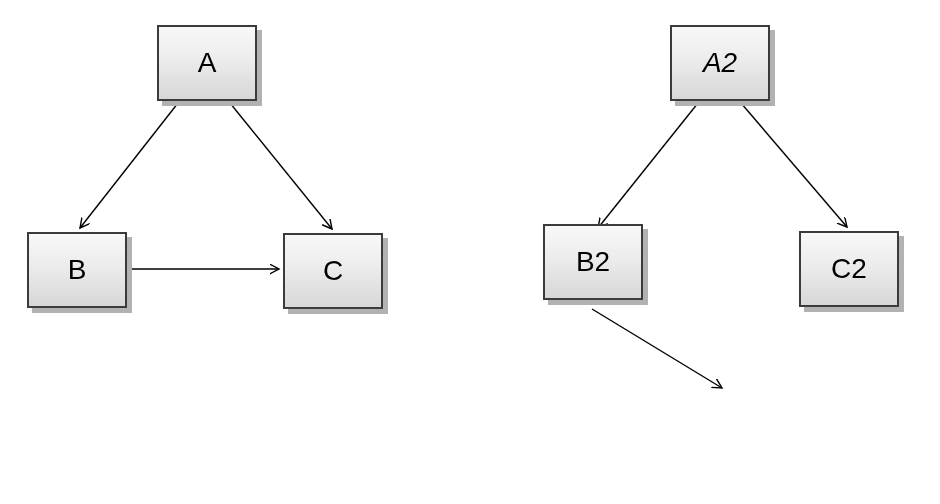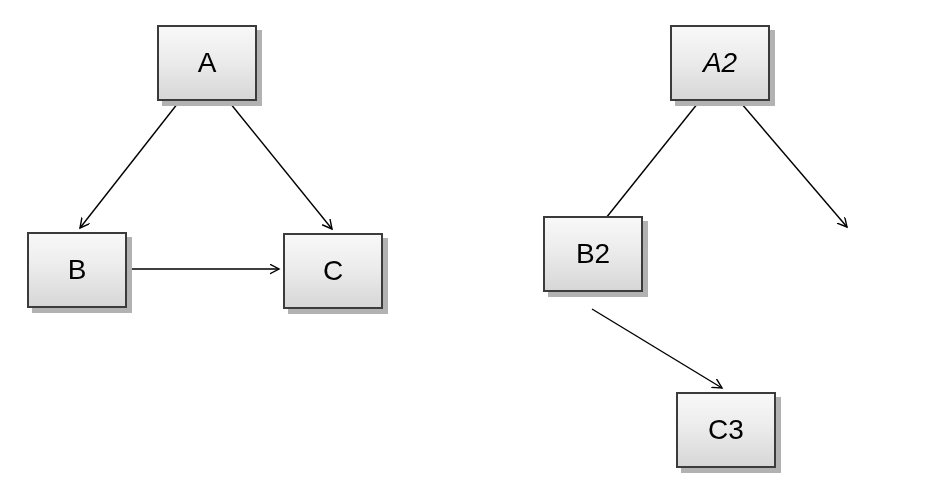--- a/index.html
+++ b/index.html
@@ -40,21 +40,21 @@
     font-size: 28px;
     color: #000000;
     line-height: 1;
     user-select: none;
   }
   
   .pos-a  { left: 157px; top: 25px;  }
   .pos-b  { left: 27px;  top: 232px; }
   .pos-c  { left: 283px; top: 233px; }
   .pos-a2 { left: 670px; top: 25px; font-style: italic;  }
-  .pos-b2 { left: 543px; top: 216px; }
+  .pos-b2 { left: 543px; top: 224px; }
   .pos-c2 { left: 799px; top: 231px; }
   .pos-c3 { left: 676px; top: 392px; }
 </style>
 </head>
 <body>
 
 <div class="canvas">
 
   <svg class="edges-layer" viewBox="0 0 940 504" xmlns="http://www.w3.org/2000/svg">
     <defs>
@@ -81,17 +81,17 @@
   <div class="node pos-c">
     <span class="node-label">C</span>
   </div>
 
   <div class="node pos-a2">
     <span class="node-label">A2</span>
   </div>
   <div class="node pos-b2">
     <span class="node-label">B2</span>
   </div>
-  <div class="node pos-c3">
-    <span class="node-label">C3</span>
+  <div class="node pos-c2">
+    <span class="node-label">C2</span>
   </div>
 
 </div>
 
 </body></html>

